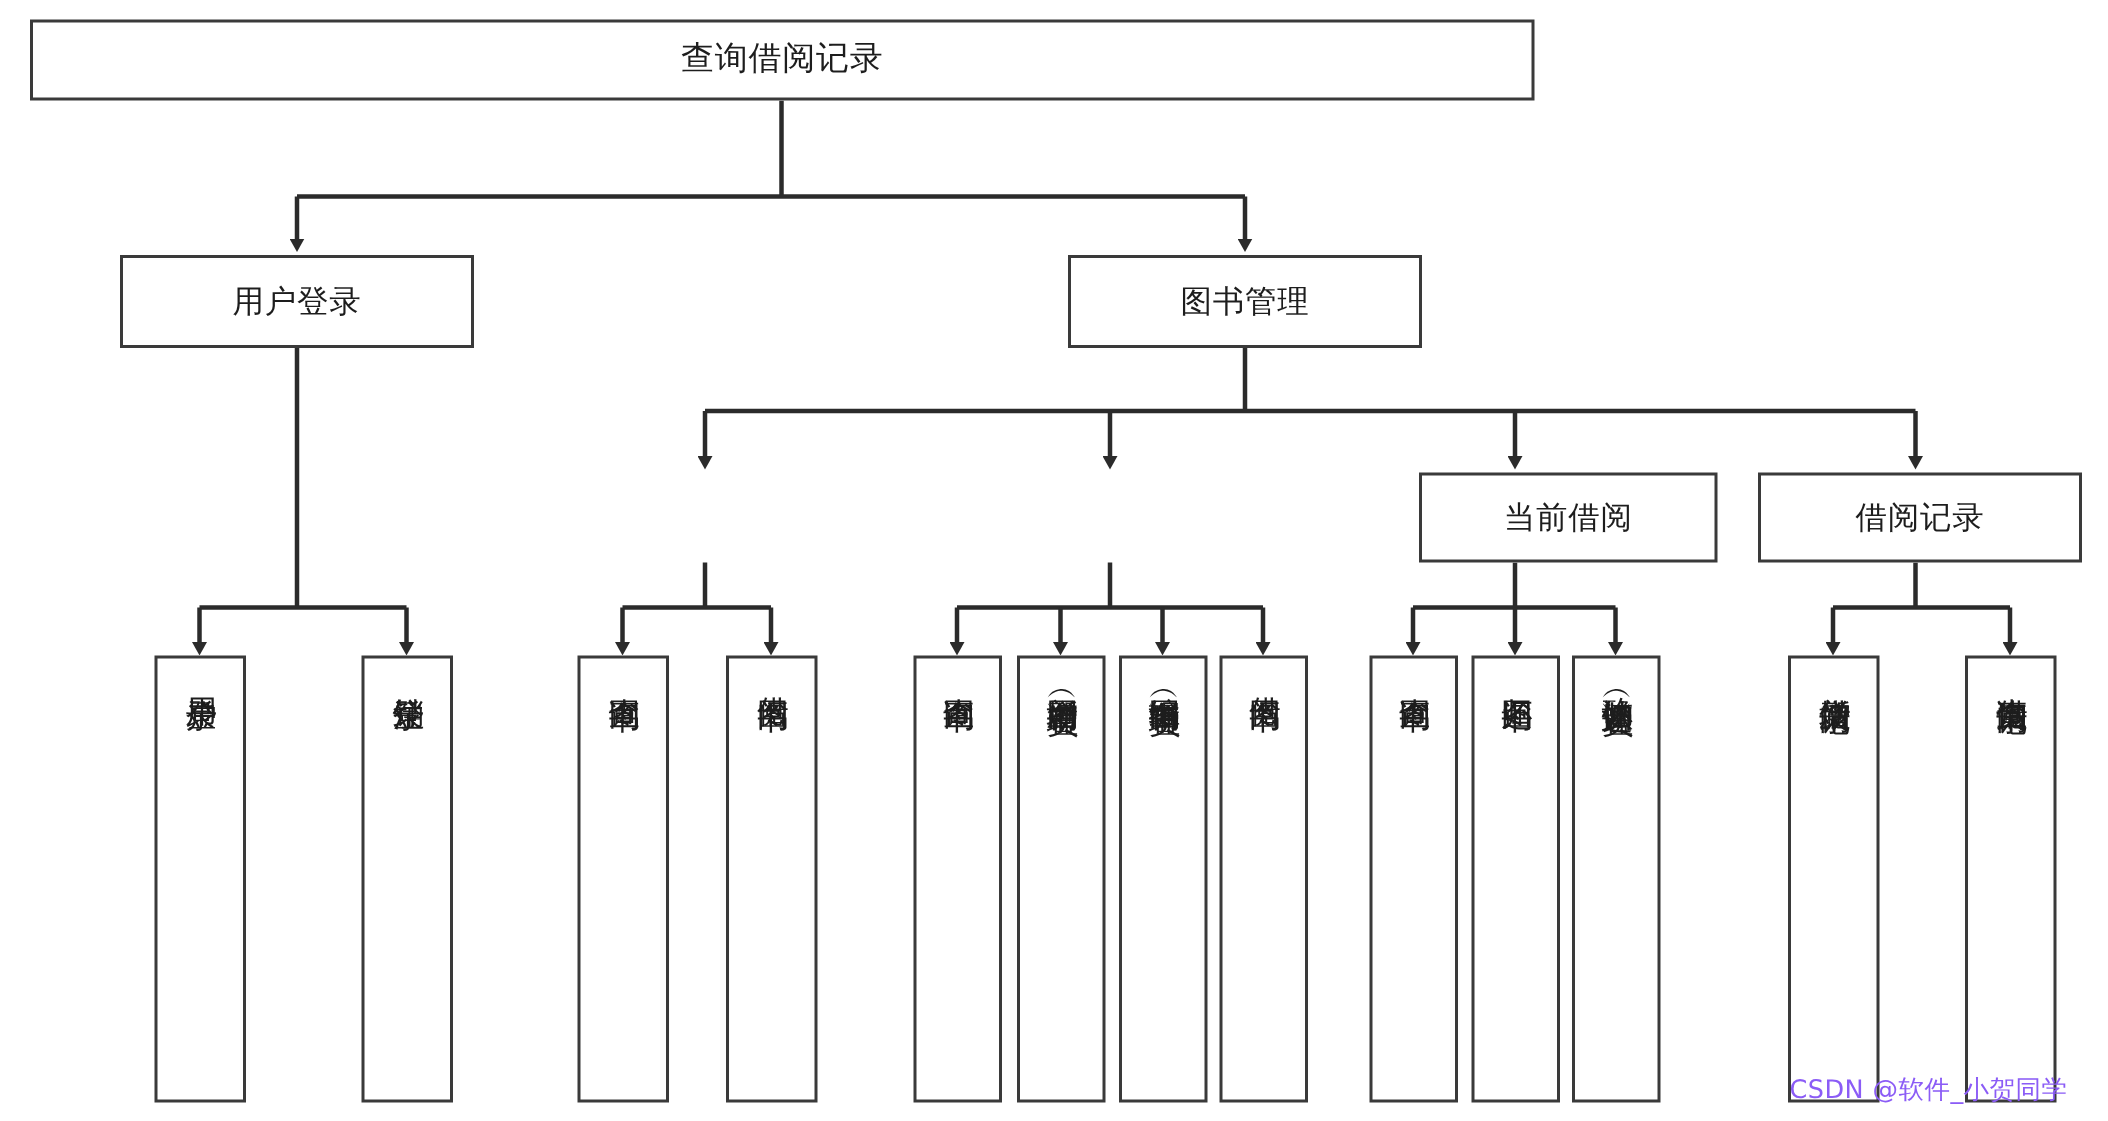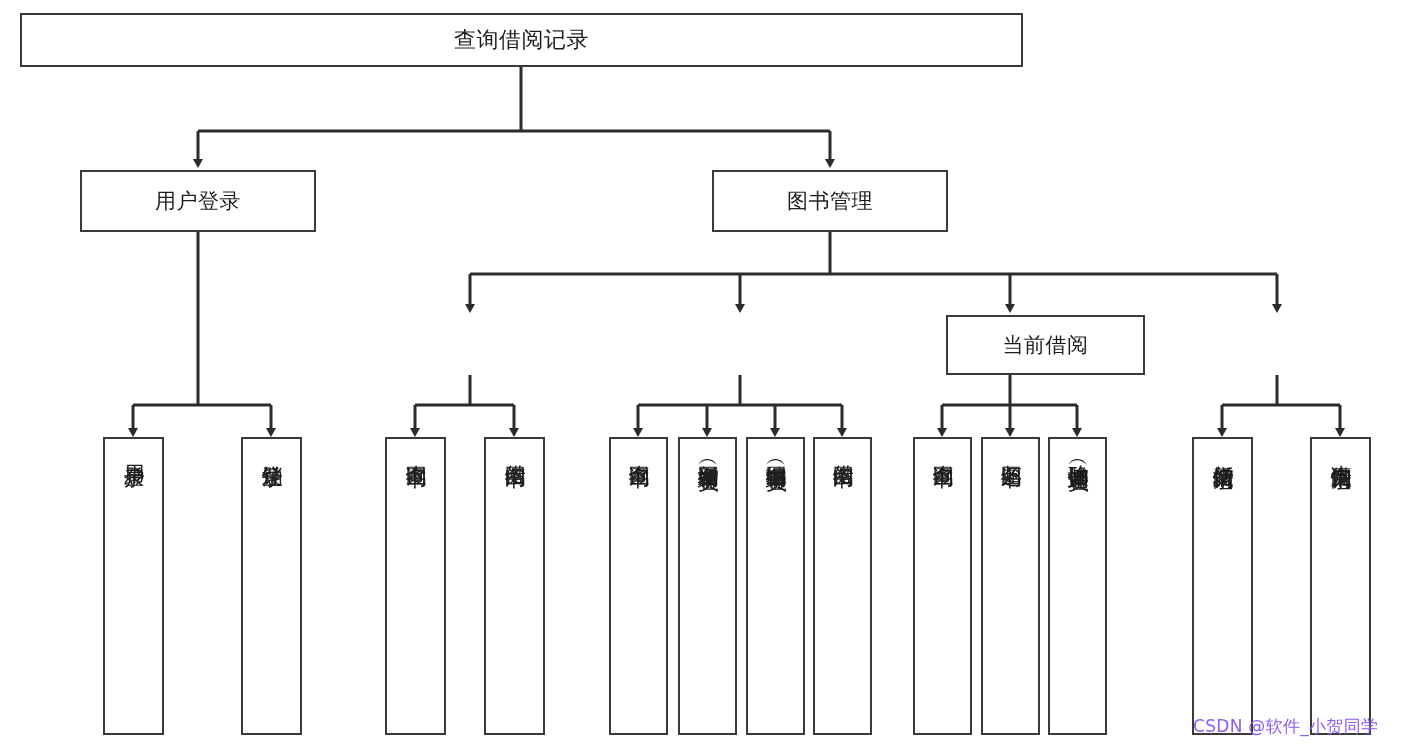--- a/index.html
+++ b/index.html
@@ -137,20 +137,23 @@
   <div class="node" style="left:712px; top:170px; width:236px; height:62px;">
     <span class="label">图书管理</span>
   </div>
 
 
 
   <div class="node" style="left:902px; top:315px; width:199px; height:60px;margin-left:44px;">
     <span class="label">当前借阅</span>
   </div>
 
+  <div class="node" style="left:1172px; top:315px; width:216px; height:60px;">
+    <span class="label">借阅记录</span>
+  </div>
 
   <div class="node vertical" style="left:103px; top:437px; width:61px; height:298px;">
     <span class="label">用户登录</span>
   </div>
 
   <div class="node vertical" style="left:241px; top:437px; width:61px; height:298px;">
     <span class="label">注销登录</span>
   </div>
 
   <div class="node vertical" style="left:385px; top:437px; width:61px; height:298px;">

